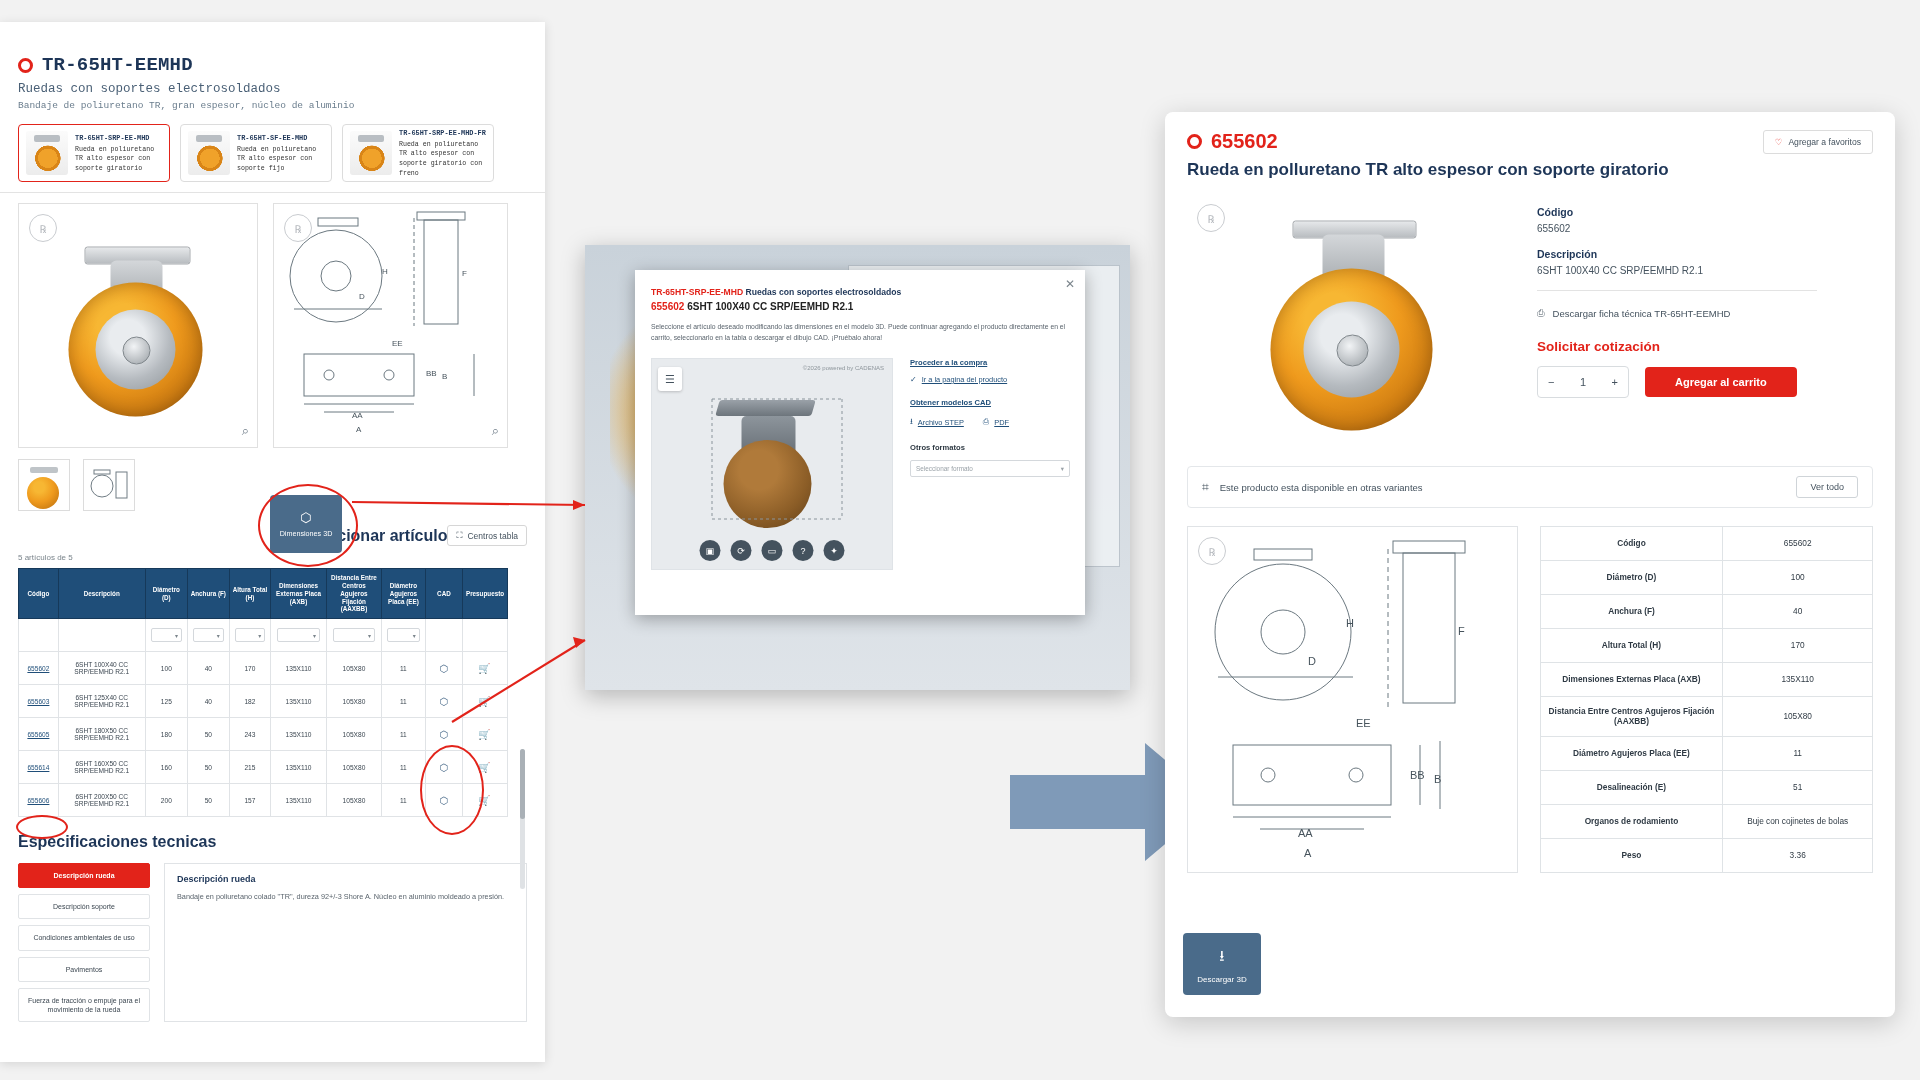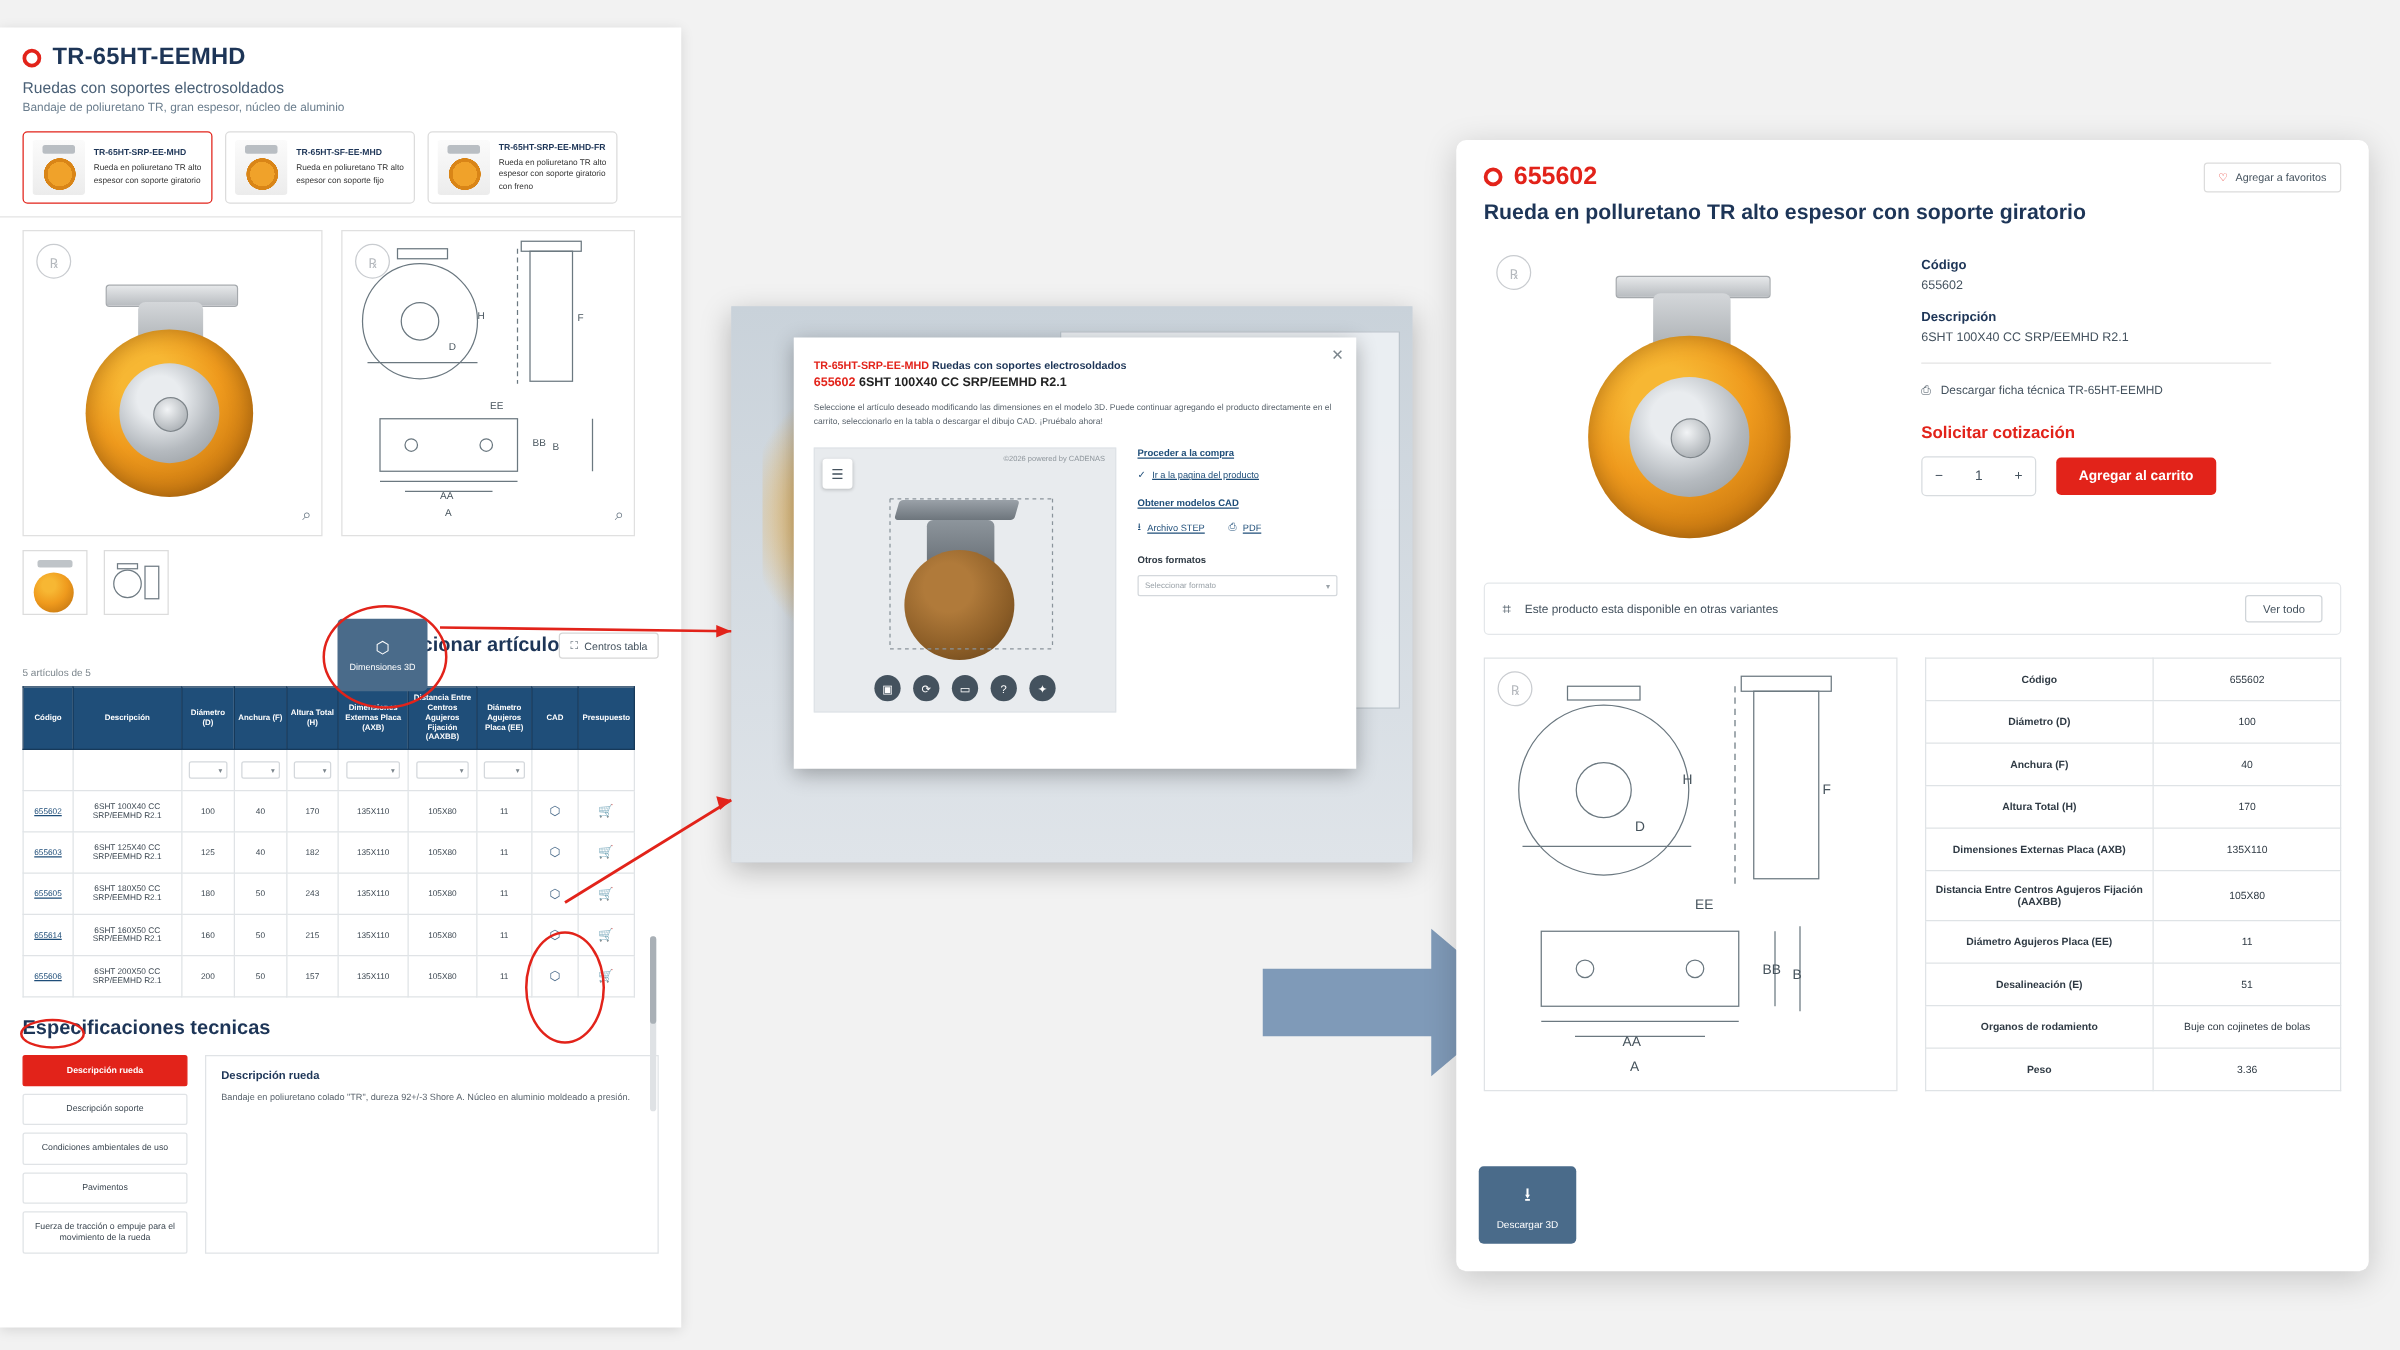--- a/index.html
+++ b/index.html
@@ -16,21 +16,21 @@
   
   .red{color:#e2231a;}
   .hr{height:1px;background:#e3e3e3;width:100%;}
 
   
   #left-panel{
     position:absolute;left:0;top:22px;width:545px;height:1040px;
     background:#ffffff;
     box-shadow:0 2px 10px rgba(0,0,0,.12);
   }
-  #left-header{padding:13px 18px 10px 18px;}
+  #left-header{padding:32px 18px 10px 18px;font-family:Liberation Mono, monospace;}
   .prod-title-row{display:flex;align-items:center;gap:9px;}
   .ring{
     width:15px;height:15px;border-radius:50%;
     border:3px solid #e2231a;box-sizing:border-box;flex:none;
   }
   .prod-code{font-size:19px;font-weight:bold;color:#1d3557;letter-spacing:.2px;}
   .prod-sub{font-size:12.5px;color:#4a6076;margin:6px 0 0 0;}
   .prod-sub2{font-size:9.5px;color:#6a7d8d;margin:4px 0 0 0;}
 
   .variant-row{display:flex;gap:10px;margin-top:13px;}
@@ -282,21 +282,21 @@
   .dl-row{display:flex;gap:8px;align-items:center;margin-top:16px;font-size:9.5px;color:#44525e;}
   .quote{font-size:13.5px;font-weight:bold;color:#e2231a;margin-top:20px;}
   .buy-row{display:flex;align-items:center;gap:16px;margin-top:12px;}
   .stepper{
     width:92px;height:32px;border:1px solid #d8dcdf;border-radius:4px;display:flex;
     align-items:center;justify-content:space-between;padding:0 10px;box-sizing:border-box;
     font-size:11px;color:#44525e;
   }
   #add-cart{
     background:#e2231a;color:#fff;font-size:11px;font-weight:bold;border-radius:4px;
-    padding:9px 18px;
+    padding:9px 30px;
   }
   #variants-bar{
     margin:22px 22px 0 22px;border:1px solid #e4e7ea;border-radius:4px;height:42px;
     display:flex;align-items:center;padding:0 14px;gap:11px;box-sizing:border-box;background:#fff;
   }
   #variants-bar .txt{font-size:9.5px;color:#44525e;flex:1;}
   #ver-todo{border:1px solid #cfd4d8;border-radius:3px;padding:5px 13px;font-size:9px;color:#44525e;}
 
   #rp-bottom{display:flex;gap:22px;padding:18px 22px 0 22px;}
   #rp-draw{width:335px;height:345px;border:1px solid #e0e3e6;background:#fff;position:relative;}

